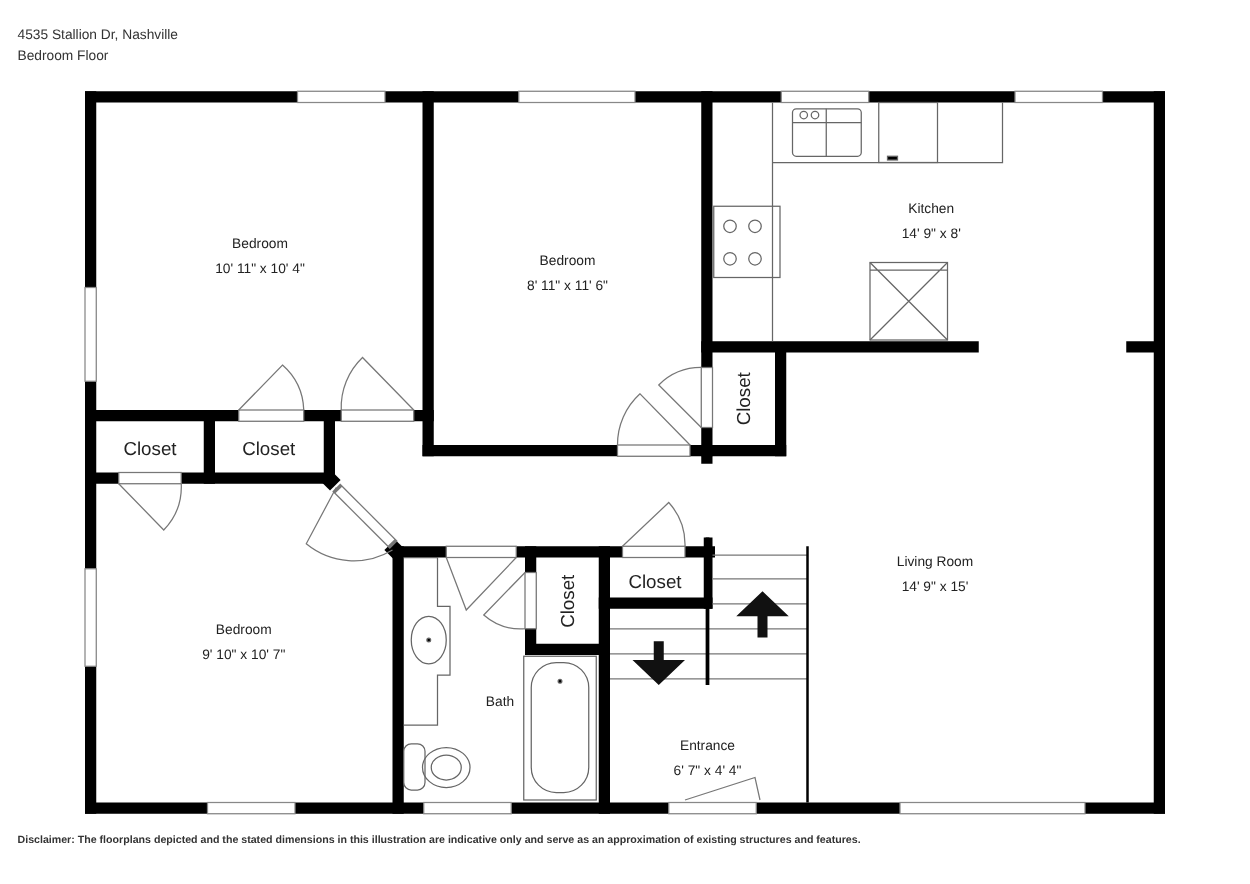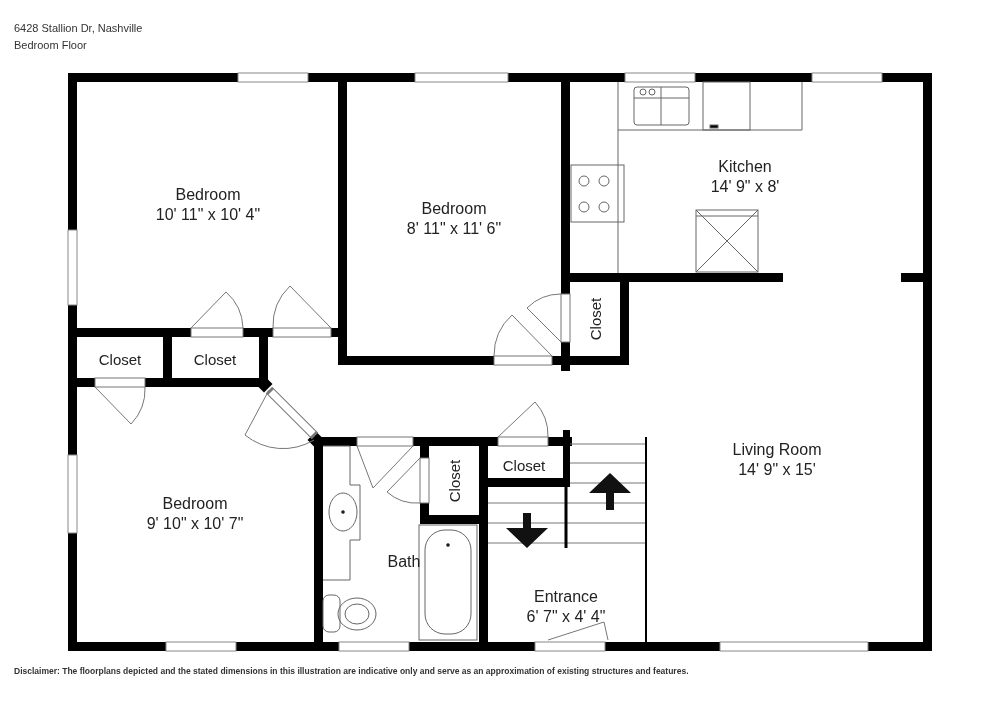--- a/index.html
+++ b/index.html
@@ -1,28 +1,28 @@
 <!DOCTYPE html>
 <html><head>
 <meta charset="utf-8">
 <style>
   html, body { margin: 0; padding: 0; background: #ffffff; }
   body { width: 1000px; height: 707px; position: relative; overflow: hidden; font-family: "Liberation Sans", sans-serif; color: #333; }
   .header { position: absolute; left: 14px; top: 20px; font-size: 11px; line-height: 17px; color: #333; }
   .disclaimer { position: absolute; left: 14px; top: 662px; font-size: 8.5px; line-height: 18px; color: #333; font-weight: bold; }
   svg.plan { position: absolute; left: 0; top: 0; }
-  .lbl { position: absolute; text-align: center; font-size: 16px; line-height: 20px; color: #222; white-space: nowrap; transform: translateX(-50%); }
+  .lbl { position: absolute; text-align: center; font-size: 11px; line-height: 20px; color: #222; white-space: nowrap; transform: translateX(-50%); }
   .lbl.closet { font-size: 15px; }
   .lbl.vert { transform: translate(-50%, -50%) rotate(-90deg); }
 </style>
 </head>
 <body>
 
 <div class="header">
-  <div>6428 Stallion Dr, Nashville</div>
+  <div>4535 Stallion Dr, Nashville</div>
   <div>Bedroom Floor</div>
 </div>
 
 <svg class="plan" width="1000" height="707" viewBox="0 0 1000 707">
   <g fill="#000">
 
     <rect x="68" y="73" width="864" height="9"></rect>
     <rect x="68" y="642" width="864" height="9"></rect>
     <rect x="68" y="73" width="9" height="578"></rect>
     <rect x="923" y="73" width="9" height="578"></rect>
@@ -142,33 +142,33 @@
   <div>10' 11" x 10' 4"</div>
 </div>
 <div class="lbl" style="left:454px; top:199px;">
   <div>Bedroom</div>
   <div>8' 11" x 11' 6"</div>
 </div>
 <div class="lbl" style="left:745px; top:157px;">
   <div>Kitchen</div>
   <div>14' 9" x 8'</div>
 </div>
-<div class="lbl" style="left:777px; top:440px;text-align:center;">
+<div class="lbl" style="left:748px; top:440px;text-align:center;">
   <div>Living Room</div>
   <div>14' 9" x 15'</div>
 </div>
 <div class="lbl" style="left:195px; top:494px;">
   <div>Bedroom</div>
   <div>9' 10" x 10' 7"</div>
 </div>
 <div class="lbl" style="left:566px; top:587px;">
   <div>Entrance</div>
   <div>6' 7" x 4' 4"</div>
 </div>
-<div class="lbl" style="left:404px; top:552px;">
+<div class="lbl" style="left:380px; top:552px;padding-left:40px;">
   <div>Bath</div>
 </div>
 <div class="lbl closet" style="left:120px; top:350px;">
   <div>Closet</div>
 </div>
 <div class="lbl closet" style="left:215px; top:350px;">
   <div>Closet</div>
 </div>
 <div class="lbl closet vert" style="left:596px; top:319px;">
   <div>Closet</div>

